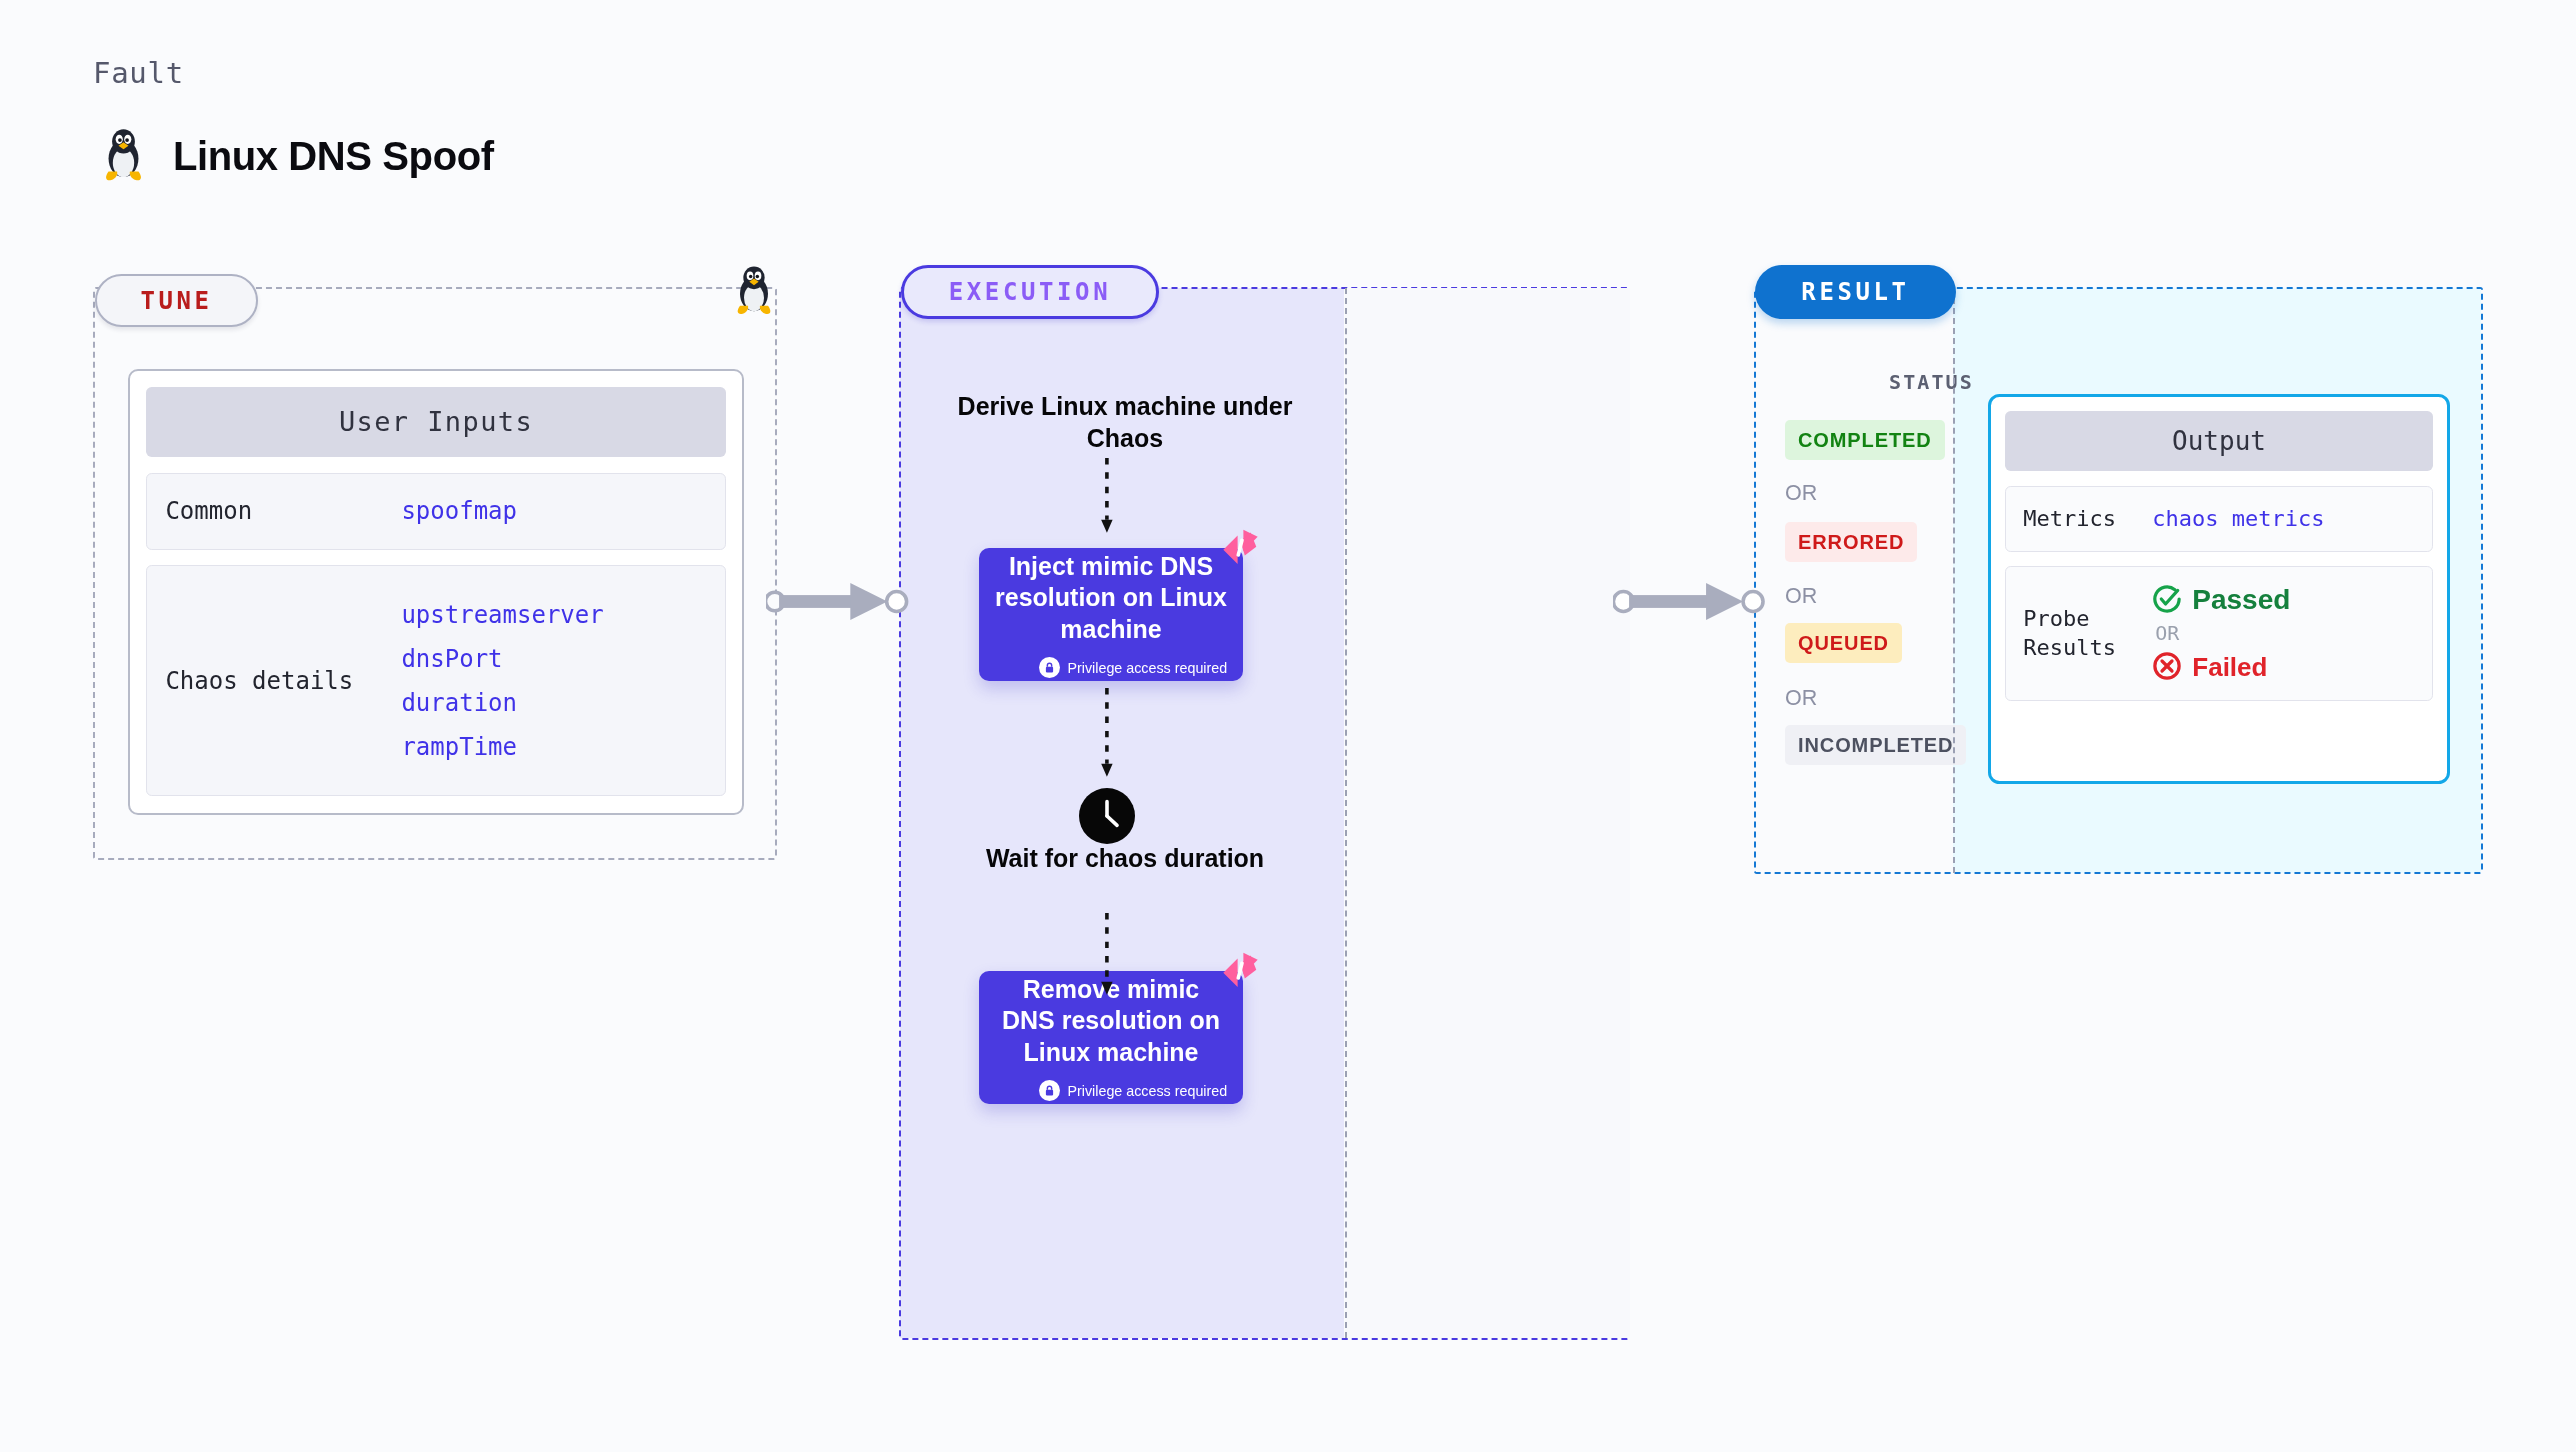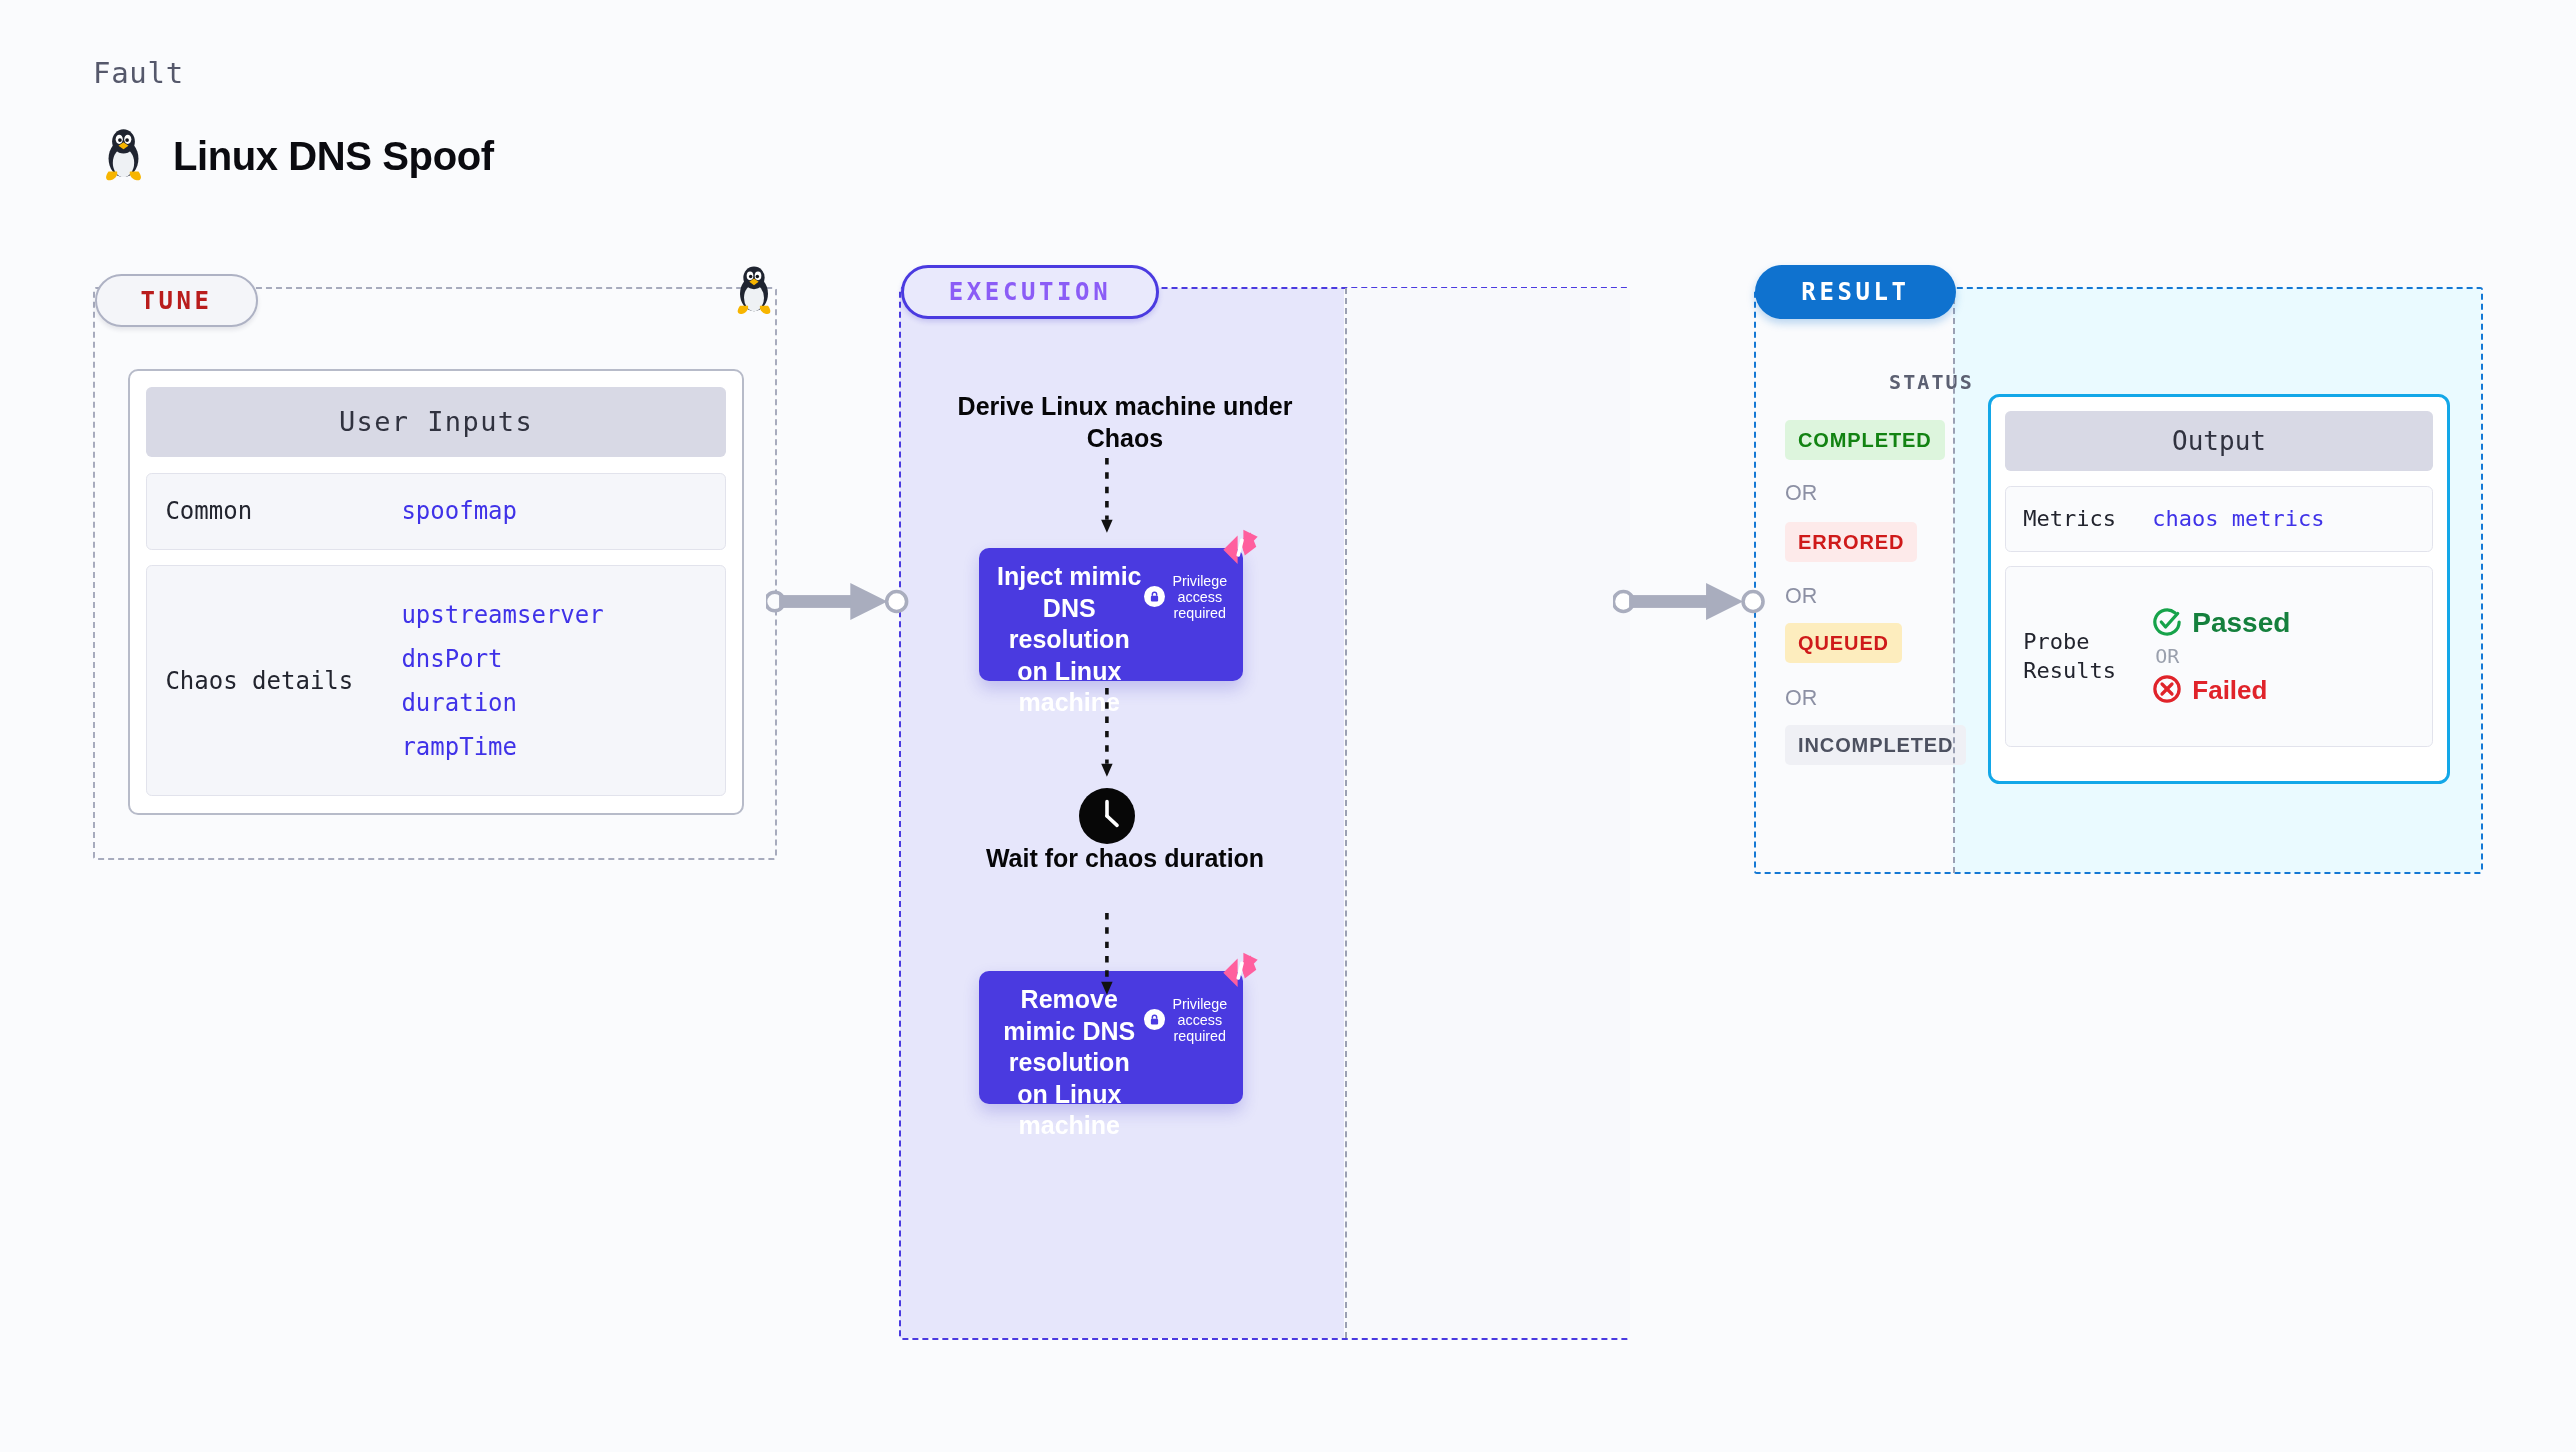--- a/index.html
+++ b/index.html
@@ -103,21 +103,21 @@
   #probes-label { left: 1360px; top: 319px; }
 
   
   .flow-text {
     position: absolute; text-align: center; font-weight: bold;
     font-size: 25px; color: #060608; line-height: 1.28;
     font-family: "Liberation Sans", sans-serif;
   }
   .flow-card {
     position: absolute; background: #4a3ae0; border-radius: 10px;
-    display: flex; flex-direction: row; align-items: flex-start; justify-content: center;
+    display: flex; flex-direction: column; align-items: flex-end; justify-content: center;
     color: #fff; text-align: center; padding: 13px 15.8px;
     box-shadow: 0 7.2px 15.8px rgba(60,50,200,.22); z-index: 3;
   }
   .flow-card .ttl { font-size: 25px; font-weight: bold; line-height: 1.26; }
   .priv {
     display: flex; align-items: center; gap: 7.2px; margin-top: 11.5px;
     font-size: 14.3px; font-weight: normal; color: #ffffff;
   }
   .lock-dot {
     width: 21.5px; height: 21.5px; border-radius: 50%; background: #fff;
@@ -180,21 +180,21 @@
   .out-block {
     margin: 14.3px 14.3px 0 14.3px; border: 1.4px solid #e2e3ec; border-radius: 5.7px;
     background: #fafbfd; display: flex; align-items: center; padding: 28px 17px;
   }
   .out-key {
     font-family: "DejaVu Sans Mono", monospace; font-size: 22px; color: #22242e;
     width: 129px; flex: none; line-height: 1.35;
   }
   .out-val-link { font-family: "DejaVu Sans Mono", monospace; font-size: 22px; color: #3f32e8; }
   #out-metrics { height: 66px; }
-  #out-probe { height: 181px; }
+  #out-probe { height: 135px; }
   .pr-col { display: flex; flex-direction: column; gap: 5.7px; }
   .pr-row { display: flex; align-items: center; gap: 10px; }
   .pr-pass { font-size: 28px; font-weight: bold; color: #15803d; font-family: "Liberation Sans", sans-serif; }
   .pr-fail { font-size: 26px; font-weight: bold; color: #e0232a; font-family: "Liberation Sans", sans-serif; }
   .pr-or { font-size: 20px; color: #9aa0ad; font-family: "DejaVu Sans Mono", monospace; margin-left: 2.9px; }
 </style>
 </head>
 <body>
 
 <div id="stage">

